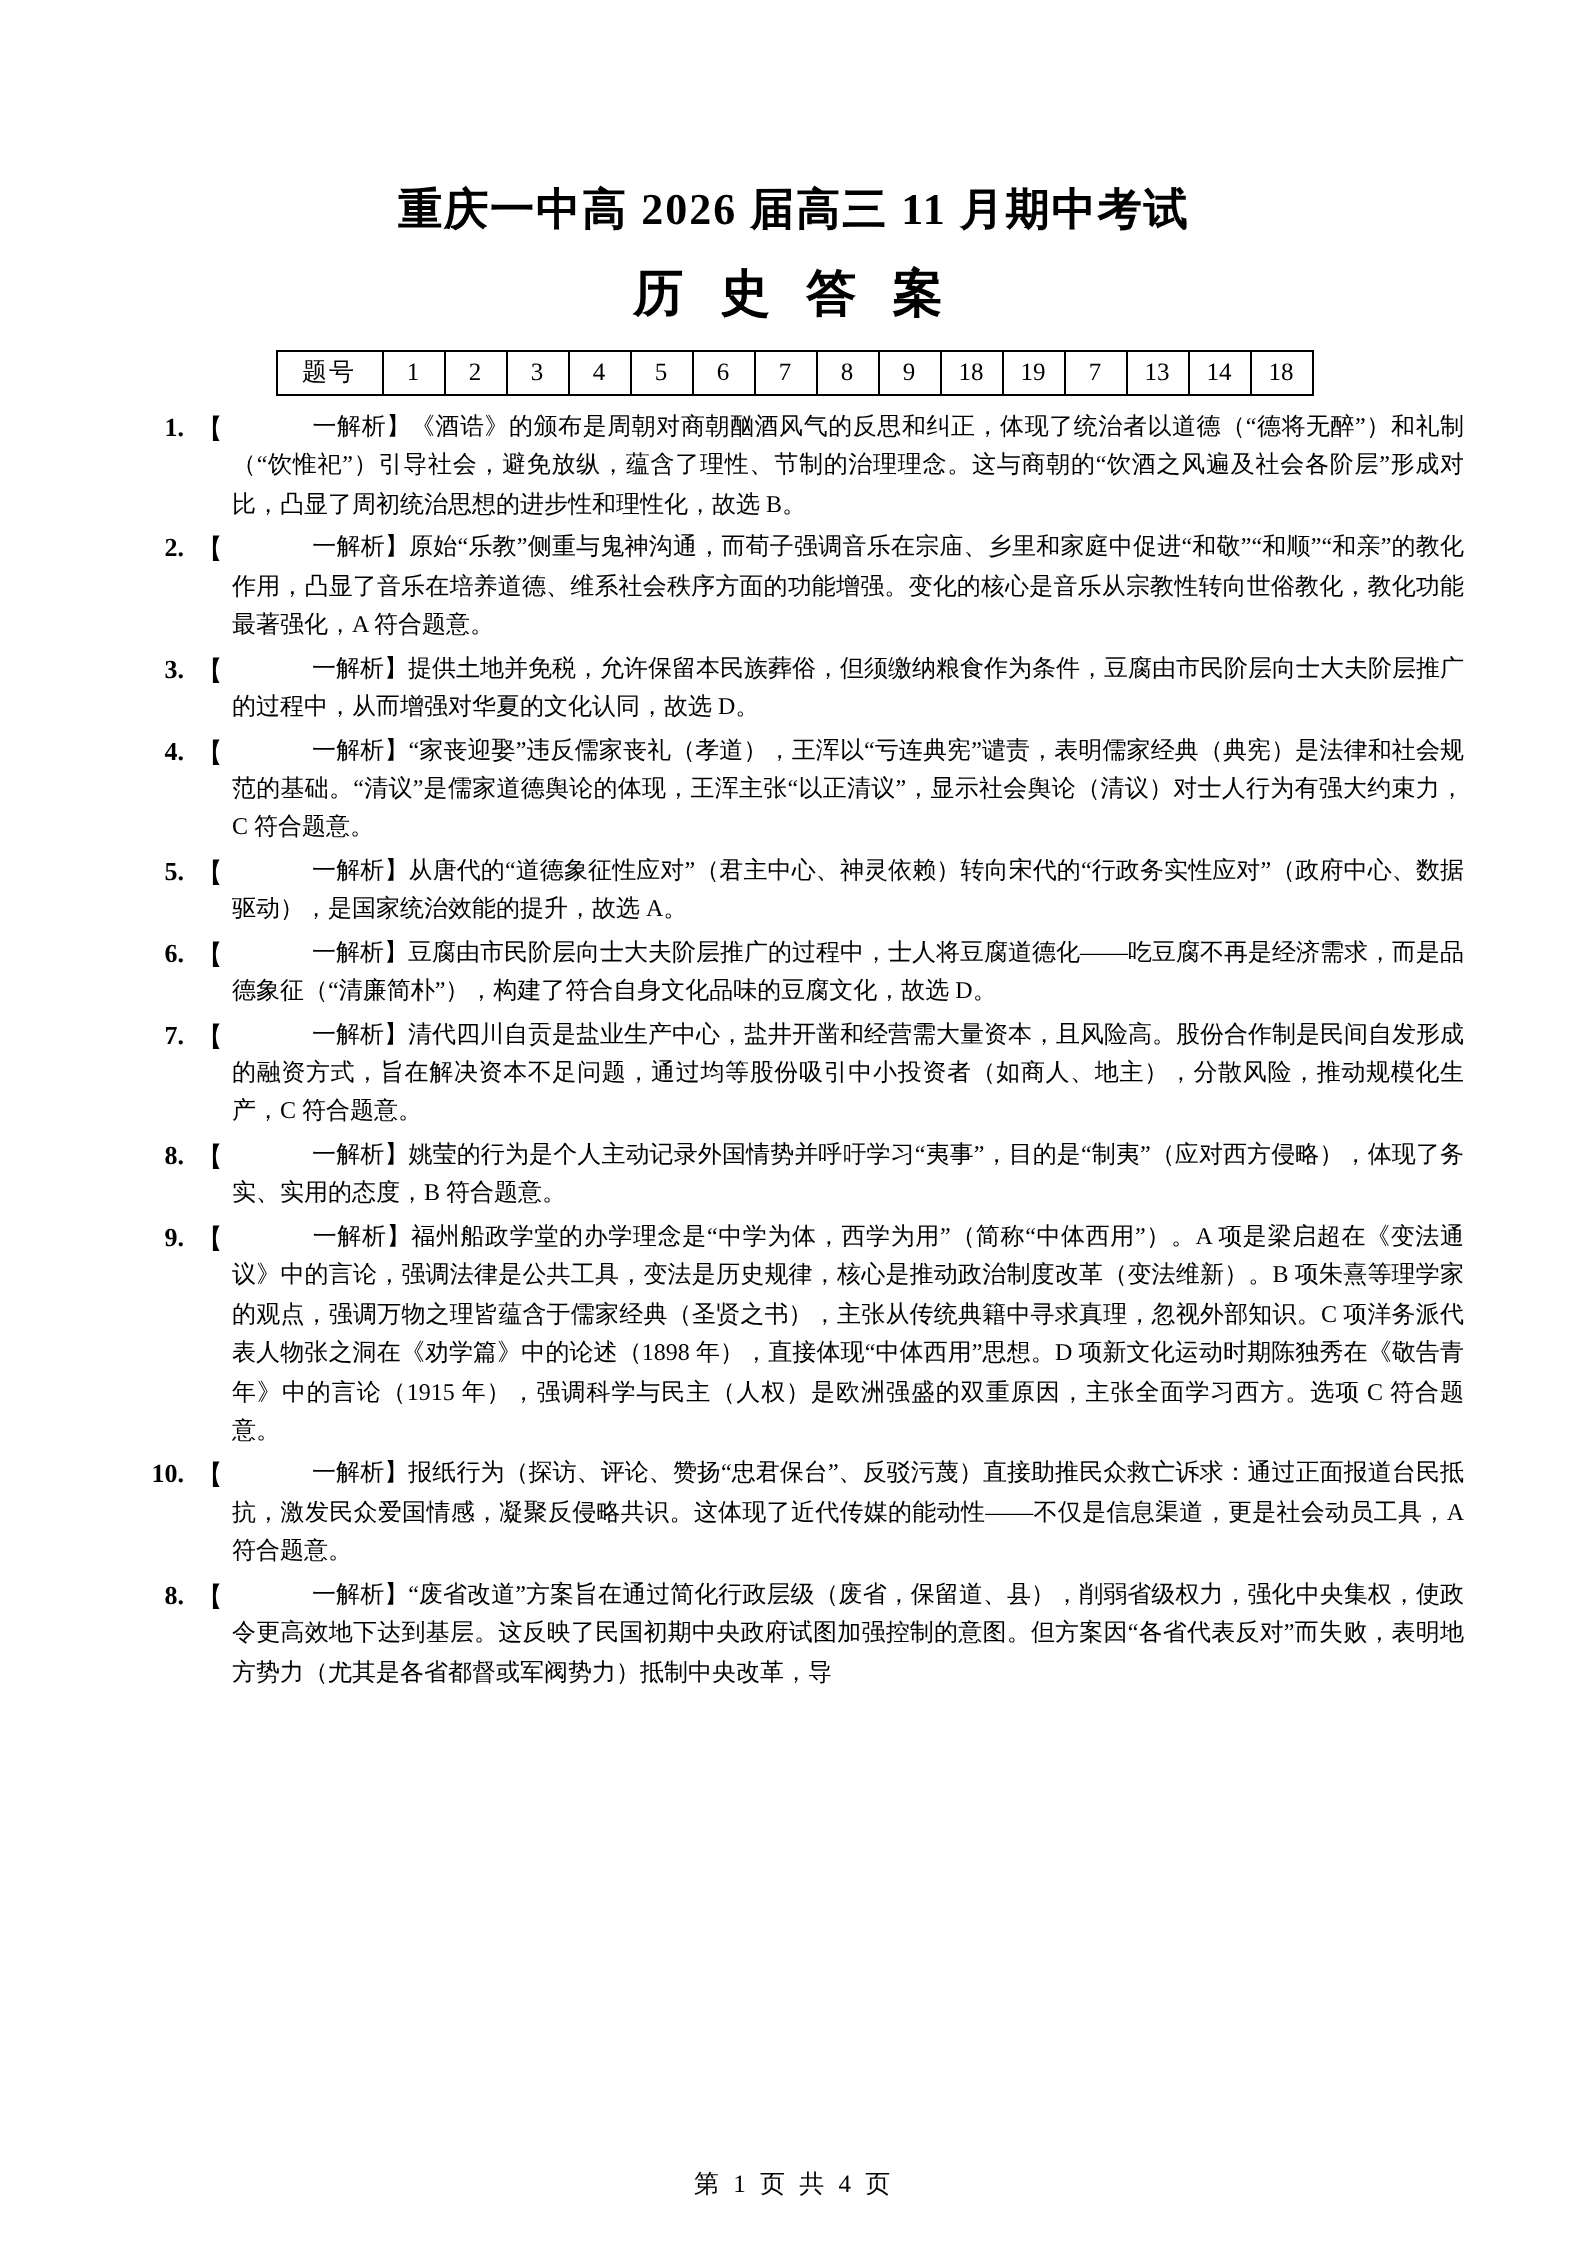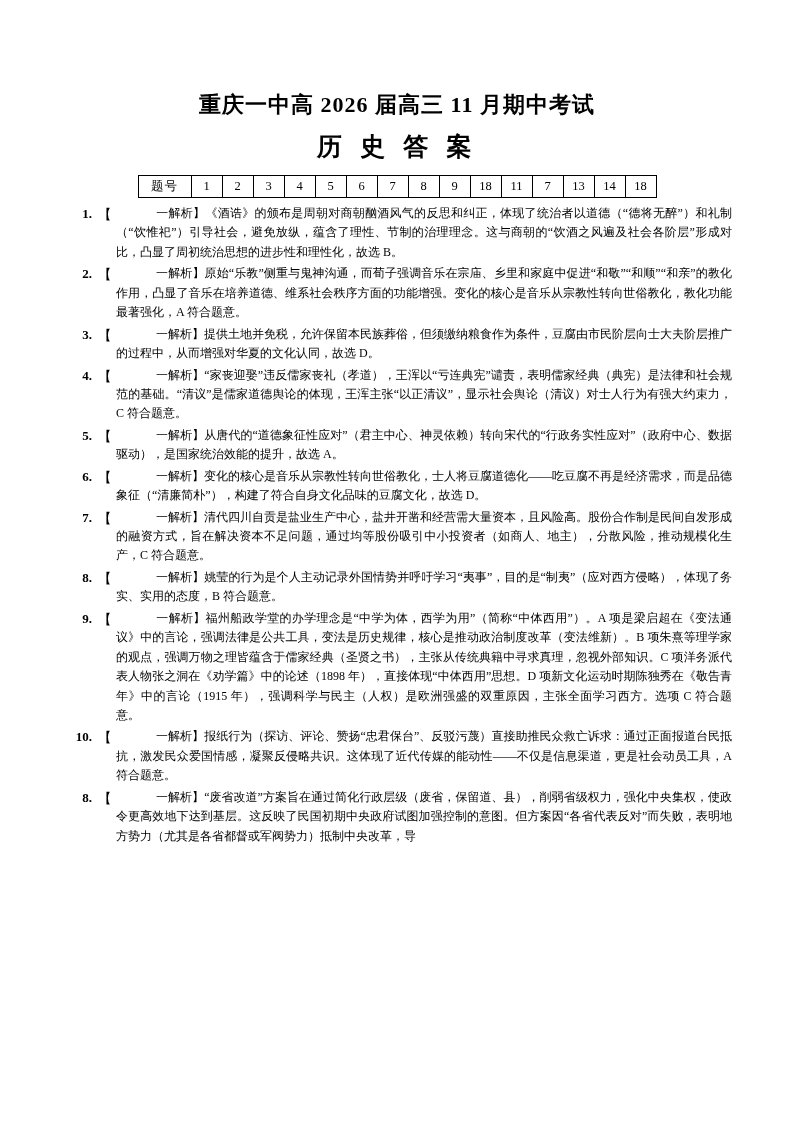--- a/index.html
+++ b/index.html
@@ -118,21 +118,21 @@
         <td>1</td>
         <td>2</td>
         <td>3</td>
         <td>4</td>
         <td>5</td>
         <td>6</td>
         <td>7</td>
         <td>8</td>
         <td>9</td>
         <td>18</td>
-        <td>11</td>
+        <td>19</td>
         <td>7</td>
         <td>13</td>
         <td>14</td>
         <td>18</td>
       </tr>
     </tbody>
   </table>
 
   <div class="items">
 
@@ -162,21 +162,21 @@
 
     <div class="item">
       <div class="item-num">5.</div>
       <div class="item-bracket">【</div>
       <div class="item-body"><span class="indent"></span><span>一解析】从唐代的“道德象征性应对”（君主中心、神灵依赖）转向宋代的“行政务实性应对”（政府中心、数据驱动），是国家统治效能的提升，故选 A。</span></div>
     </div>
 
     <div class="item">
       <div class="item-num">6.</div>
       <div class="item-bracket">【</div>
-      <div class="item-body"><span class="indent"></span><span>一解析】变化的核心是音乐从宗教性转向世俗教化，士人将豆腐道德化——吃豆腐不再是经济需求，而是品德象征（“清廉简朴”），构建了符合自身文化品味的豆腐文化，故选 D。</span></div>
+      <div class="item-body"><span class="indent"></span><span>一解析】豆腐由市民阶层向士大夫阶层推广的过程中，士人将豆腐道德化——吃豆腐不再是经济需求，而是品德象征（“清廉简朴”），构建了符合自身文化品味的豆腐文化，故选 D。</span></div>
     </div>
 
     <div class="item">
       <div class="item-num">7.</div>
       <div class="item-bracket">【</div>
       <div class="item-body"><span class="indent"></span><span>一解析】清代四川自贡是盐业生产中心，盐井开凿和经营需大量资本，且风险高。股份合作制是民间自发形成的融资方式，旨在解决资本不足问题，通过均等股份吸引中小投资者（如商人、地主），分散风险，推动规模化生产，C 符合题意。</span></div>
     </div>
 
     <div class="item">
       <div class="item-num">8.</div>
@@ -197,13 +197,14 @@
     </div>
 
     <div class="item">
       <div class="item-num">8.</div>
       <div class="item-bracket">【</div>
       <div class="item-body"><span class="indent"></span><span>一解析】“废省改道”方案旨在通过简化行政层级（废省，保留道、县），削弱省级权力，强化中央集权，使政令更高效地下达到基层。这反映了民国初期中央政府试图加强控制的意图。但方案因“各省代表反对”而失败，表明地方势力（尤其是各省都督或军阀势力）抵制中央改革，导</span></div>
     </div>
 
   </div>
 
+  <div class="footer">第 1 页 共 4 页</div>
 </div>
 
 </body></html>

